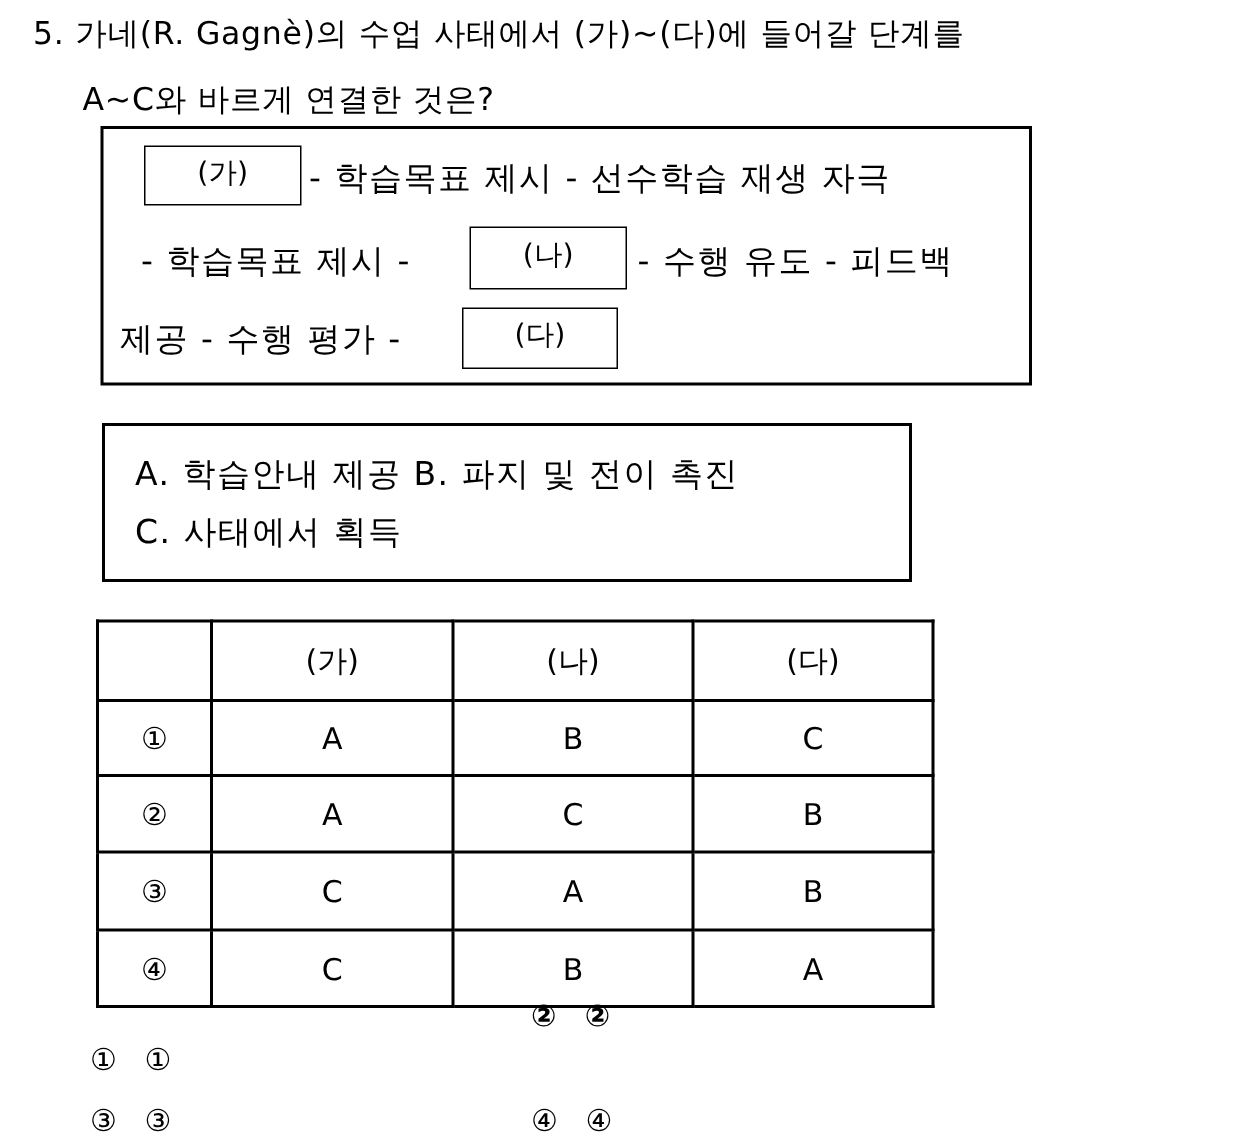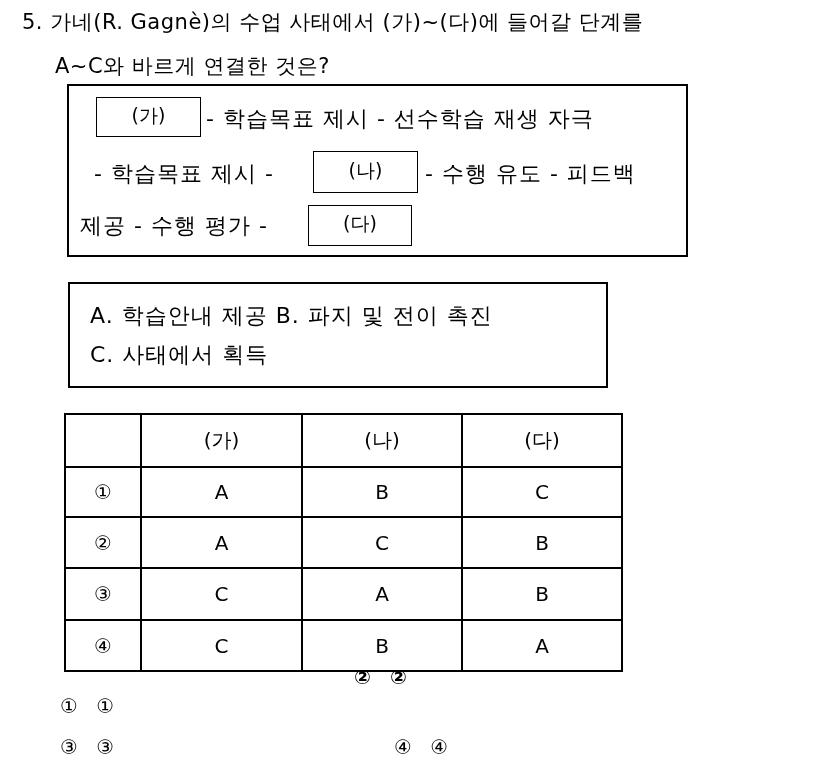--- a/index.html
+++ b/index.html
@@ -76,16 +76,16 @@
   <span>①</span>
 </div>
 <div class="choice" style="left:354px; top:665px;font-weight:bold;">
   <span>②</span>
   <span>②</span>
 </div>
 <div class="choice" style="left:60px; top:735px;font-style:italic;">
   <span>③</span>
   <span>③</span>
 </div>
-<div class="choice" style="left:354px; top:735px;margin-left:40px;">
+<div class="choice" style="left:354px; top:735px;">
   <span>④</span>
   <span>④</span>
 </div>
 
 </body></html>

